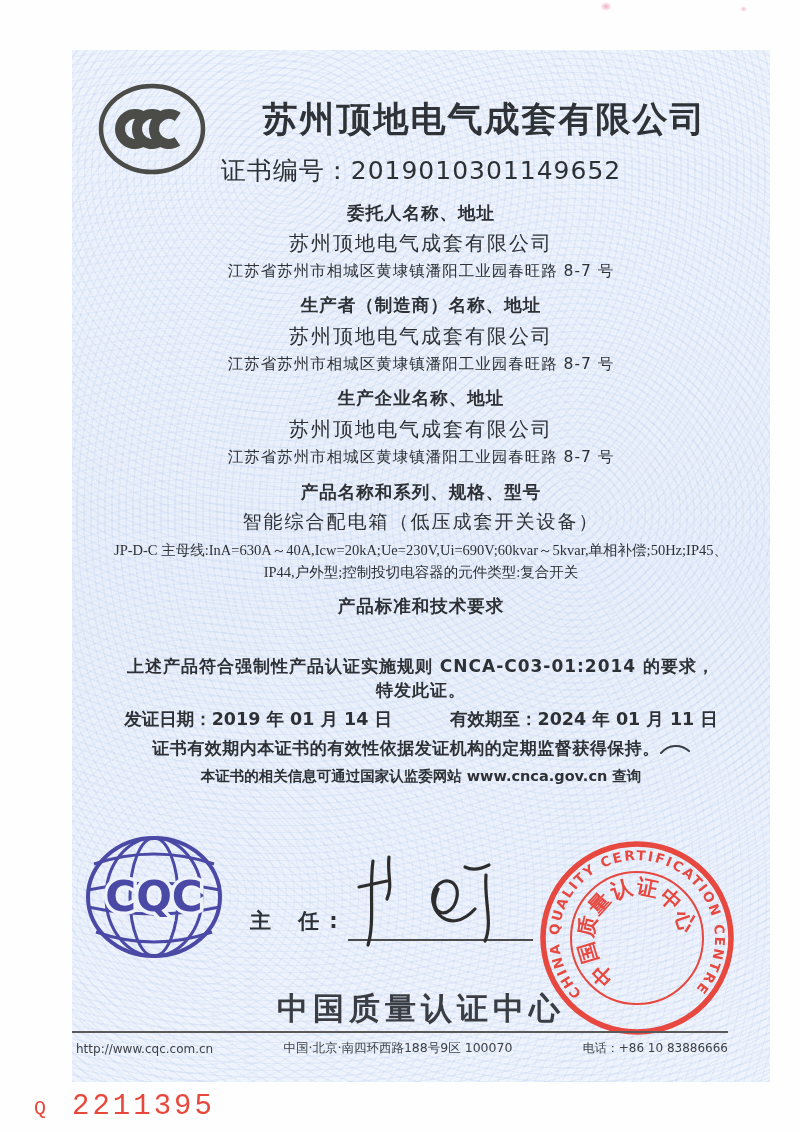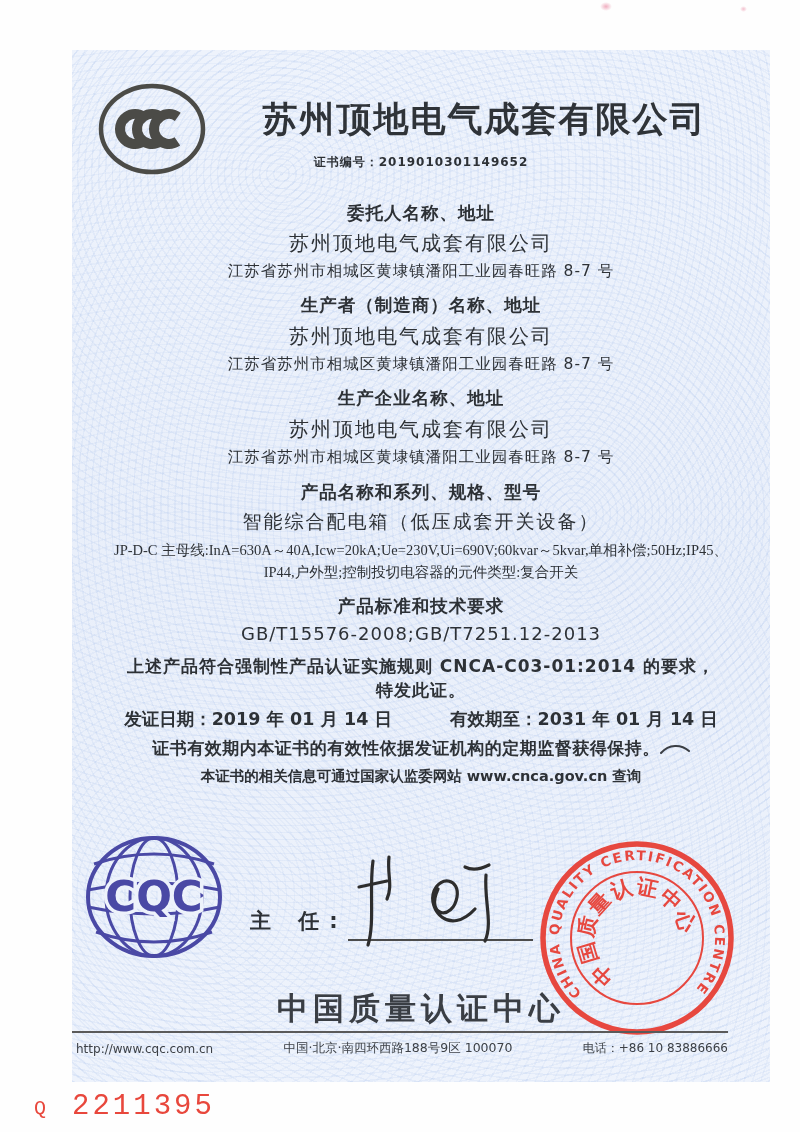--- a/index.html
+++ b/index.html
@@ -15,21 +15,21 @@
     background-image:
       repeating-radial-gradient(circle at 30% 12%, rgba(130,165,225,.10) 0 1.5px, transparent 1.5px 7px),
       repeating-radial-gradient(circle at 72% 45%, rgba(130,165,225,.10) 0 1.5px, transparent 1.5px 7px),
       repeating-radial-gradient(circle at 18% 82%, rgba(130,165,225,.08) 0 1.5px, transparent 1.5px 8px),
       linear-gradient(180deg,#eef3fc 0%,#e9effa 50%,#eef3fc 100%);
   }
   .abs{position:absolute;left:0;right:0;text-align:center;}
   .ccc-logo{position:absolute;left:24px;top:30px;}
   .title{position:absolute;left:140px;top:46px;width:545px;text-align:center;
     font-size:35px;font-weight:700;letter-spacing:2px;color:#2f3338;}
-  .certno{top:104px;font-size:12px;font-weight:700;letter-spacing:1px;}
+  .certno{top:104px;font-size:25px;font-weight:400;letter-spacing:1px;}
   .sec-h{font-size:17.5px;font-weight:700;letter-spacing:1px;}
   .sec-c{font-size:20px;letter-spacing:2px;}
   .sec-a{font-size:15.5px;letter-spacing:1px;}
   .spec{font-size:14.5px;line-height:22px;}
   .spec-inner{display:inline-block;max-width:625px;font-family:Liberation Serif, serif;}
   .gb{font-size:18px;letter-spacing:1px;}
   .stmt{font-size:17px;font-weight:600;letter-spacing:1px;}
   .dates{display:flex;justify-content:center;gap:58px;font-size:17.5px;font-weight:600;}
   .validity{font-size:17px;font-weight:600;letter-spacing:.5px;}
   .info-note{font-size:14.5px;font-weight:600;}
@@ -87,28 +87,27 @@
   <div class="abs sec-c" style="top:366px">苏州顶地电气成套有限公司</div>
   <div class="abs sec-a" style="top:397px">江苏省苏州市相城区黄埭镇潘阳工业园春旺路 8-7 号</div>
 
   <div class="abs sec-h" style="top:430px">产品名称和系列、规格、型号</div>
   <div class="abs sec-c" style="top:459px;font-size:19px">智能综合配电箱（低压成套开关设备）</div>
   <div class="abs spec" style="top:489px">
     <span class="spec-inner">JP-D-C 主母线:InA=630A～40A,Icw=20kA;Ue=230V,Ui=690V;60kvar～5kvar,单相补偿;50Hz;IP45、IP44,户外型;控制投切电容器的元件类型:复合开关</span>
   </div>
 
   <div class="abs sec-h" style="top:544px">产品标准和技术要求</div>
-  <div class="abs gb" style="top:573px">GB/T15576-2008;GB/T7251.12-2013</div>
 
   <div class="abs stmt" style="top:605px">上述产品符合强制性产品认证实施规则 CNCA-C03-01:2014 的要求，</div>
   <div class="abs stmt" style="top:629px">特发此证。</div>
 
   <div class="abs dates" style="top:657px">
     <span>发证日期：2019 年 01 月 14 日</span>
-    <span>有效期至：2031 年 01 月 14 日</span>
+    <span>有效期至：2024 年 01 月 11 日</span>
   </div>
 
   <div class="abs validity" style="top:687px"><span>证书有效期内本证书的有效性依据发证机构的定期监督获得保持。</span><svg width="30" height="14" viewBox="0 0 30 14" style="vertical-align:middle">
         <path d="M1 11 C9 2 21 2 29 9" fill="none" stroke="#3a3e44" stroke-width="2" stroke-linecap="round"></path>
       </svg></div>
   <div class="abs info-note" style="top:717px">本证书的相关信息可通过国家认监委网站 www.cnca.gov.cn 查询</div>
 
   <div class="sig-area">
 
     <div class="cqc-logo">

